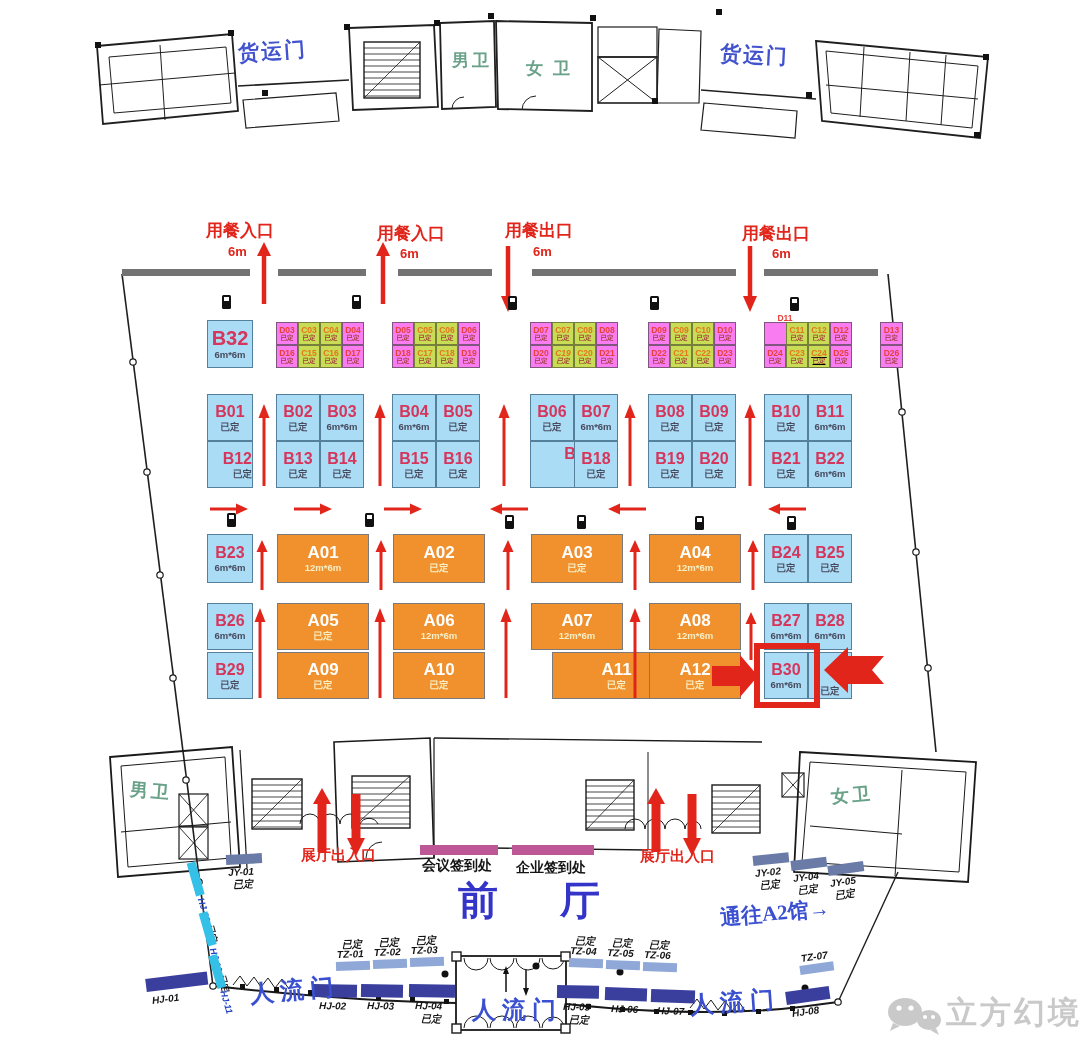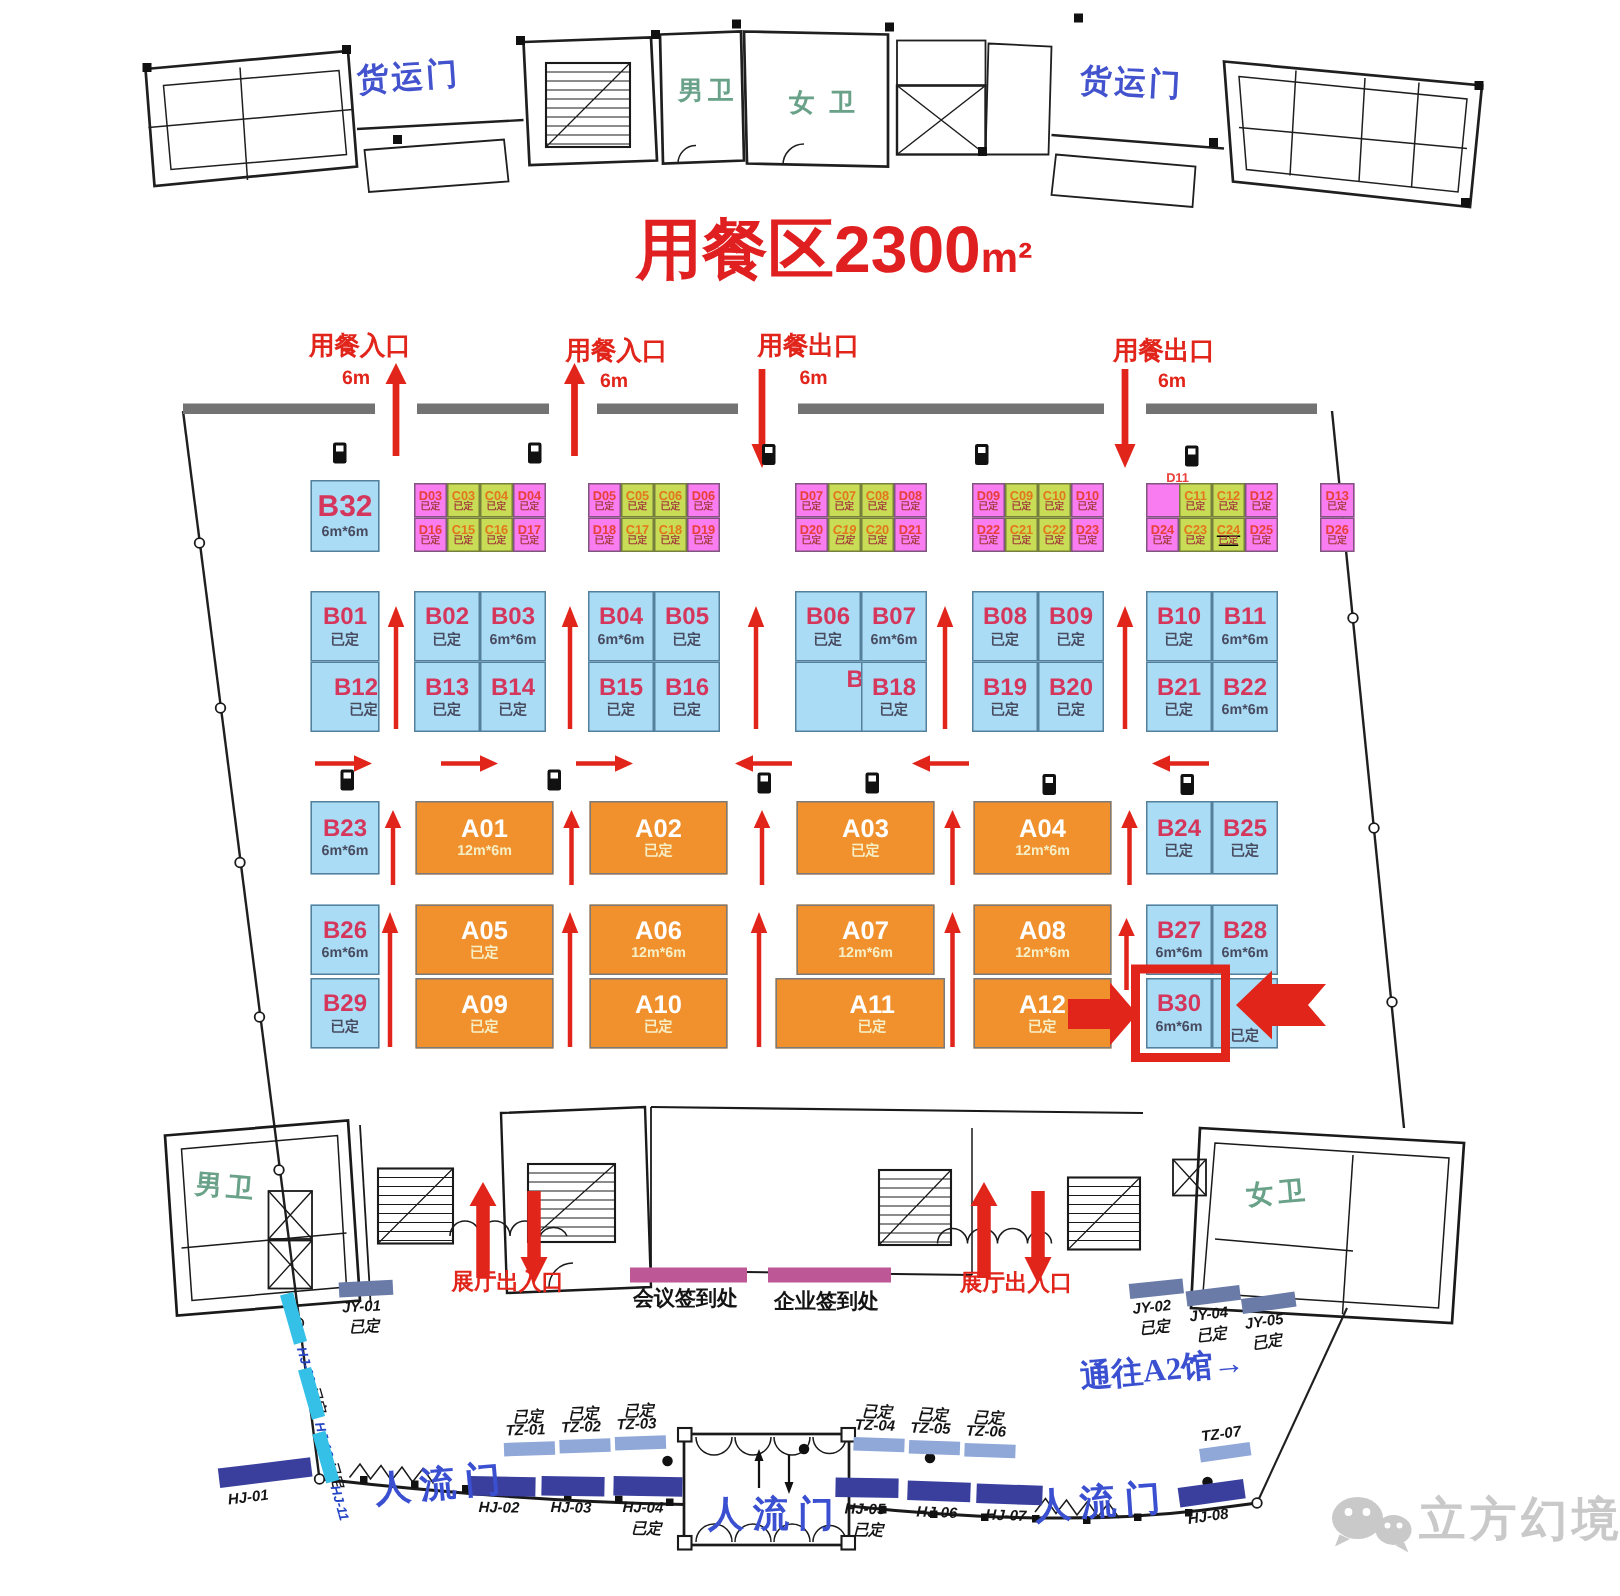--- a/index.html
+++ b/index.html
@@ -274,29 +274,29 @@
         <rect x="507" y="517" width="5" height="4" fill="#fff"></rect>
         <rect x="577" y="515" width="9" height="14" rx="1.5" fill="#111"></rect>
         <rect x="579" y="517" width="5" height="4" fill="#fff"></rect>
         <rect x="695" y="516" width="9" height="14" rx="1.5" fill="#111"></rect>
         <rect x="697" y="518" width="5" height="4" fill="#fff"></rect>
         <rect x="787" y="516" width="9" height="14" rx="1.5" fill="#111"></rect>
         <rect x="789" y="518" width="5" height="4" fill="#fff"></rect>
       </g>
   </svg>
 
-  <div class="lbl title" style="left:424px;top:144px"><span>用餐区2300</span><span class="unit">m²</span></div>
 
   <div class="lbl freight" style="left:238px;top:40px;transform:rotate(-4deg)">货运门</div>
   <div class="lbl freight" style="left:720px;top:44px;transform:rotate(3deg)">货运门</div>
   <div class="lbl wc" style="left:452px;top:52px">男卫</div>
   <div class="lbl wc" style="left:526px;top:60px;letter-spacing:10px">女卫</div>
   <div class="lbl wc" style="left:130px;top:782px;font-size:18px;transform:rotate(5deg)">男卫</div>
   <div class="lbl wc" style="left:831px;top:786px;font-size:18px;transform:rotate(-5deg)">女卫</div>
 
+  <div class="lbl hall" style="left:458px;top:880px">前厅</div>
   <div class="lbl pass" style="left:720px;top:902px;transform:rotate(-5deg)">通往A2馆→</div>
   <div class="lbl logotxt" style="left:946px;top:997px">立方幻境</div>
 
   <div class="booth blue-booth big" style="left: 207px; top: 320px; width: 46px; height: 48px;">
       <div class="bid">B32</div>
       <div class="bsub">6m*6m</div>
     </div>
     <div class="booth blue-booth" style="left: 207px; top: 394px; width: 46px; height: 47px;">
       <div class="bid">B01</div>
       <div class="bsub">已定</div>
@@ -454,21 +454,21 @@
       <div class="bsub">12m*6m</div>
     </div>
     <div class="booth orange-booth" style="left: 277px; top: 652px; width: 92px; height: 47px;">
       <div class="bid">A09</div>
       <div class="bsub">已定</div>
     </div>
     <div class="booth orange-booth" style="left: 393px; top: 652px; width: 92px; height: 47px;">
       <div class="bid">A10</div>
       <div class="bsub">已定</div>
     </div>
-    <div class="booth orange-booth" style="left: 517px; top: 652px; width: 113px; height: 47px; padding-left: 16px;">
+    <div class="booth orange-booth" style="left: 552px; top: 652px; width: 113px; height: 47px; padding-left: 16px;">
       <div class="bid">A11</div>
       <div class="bsub">已定</div>
     </div>
     <div class="booth orange-booth" style="left: 649px; top: 652px; width: 92px; height: 47px;">
       <div class="bid">A12</div>
       <div class="bsub">已定</div>
     </div>
     <div class="cell d" style="left: 276px; top: 322px; width: 22px; height: 23px;">
       <div class="cid">D03</div>
       <div class="cst">已定</div>

